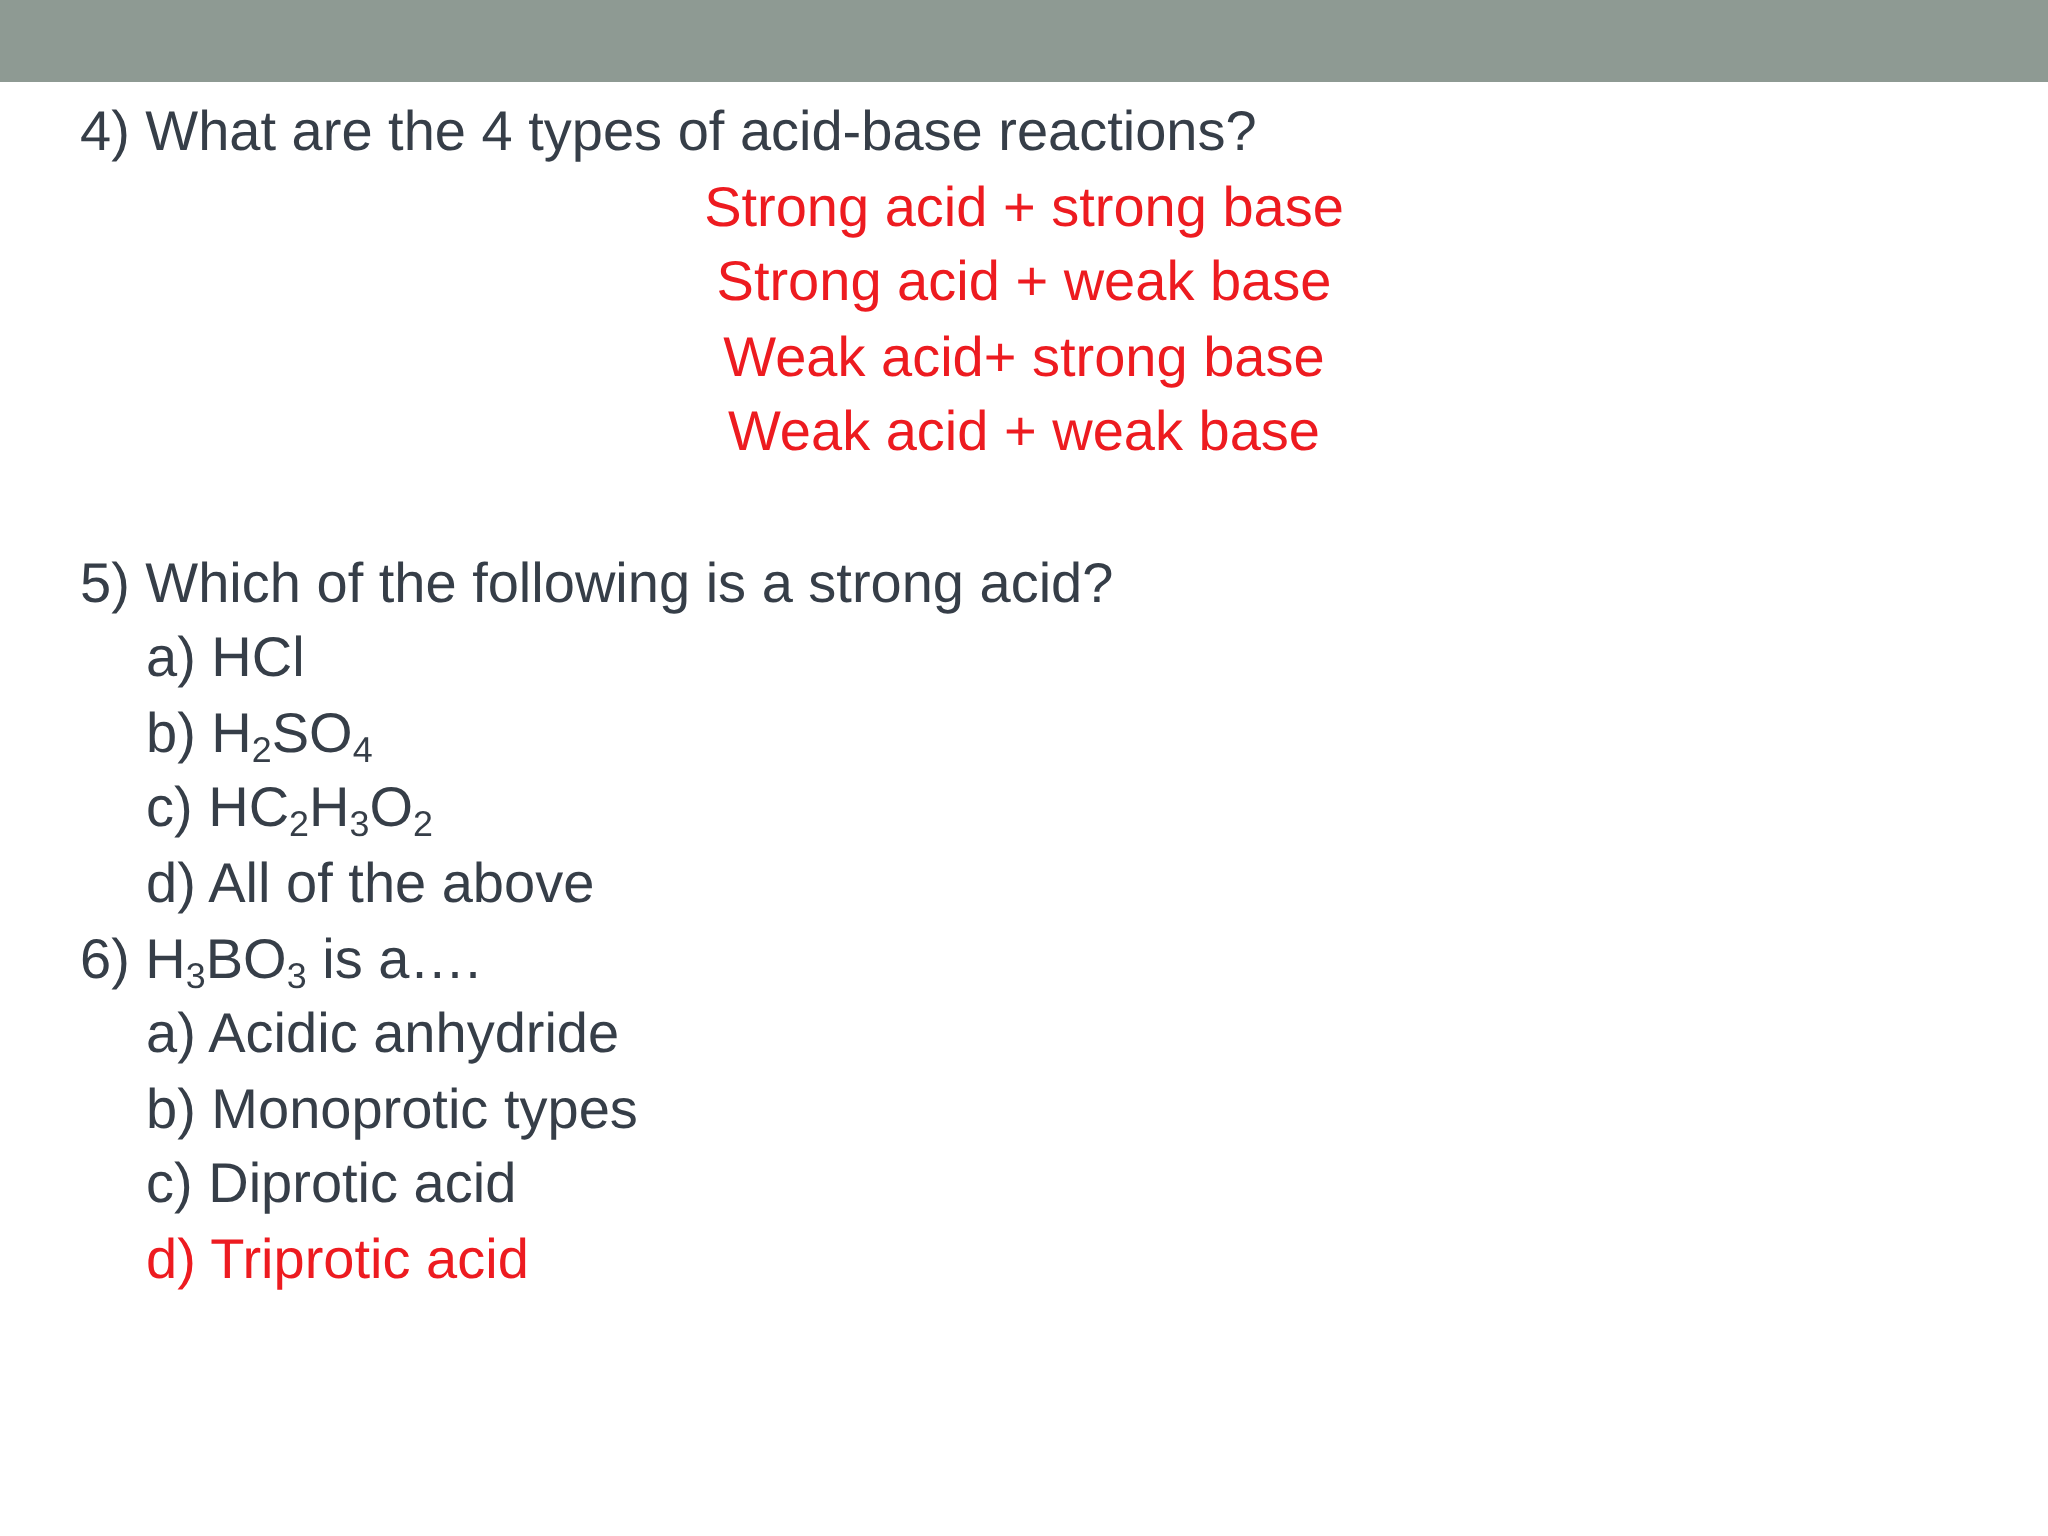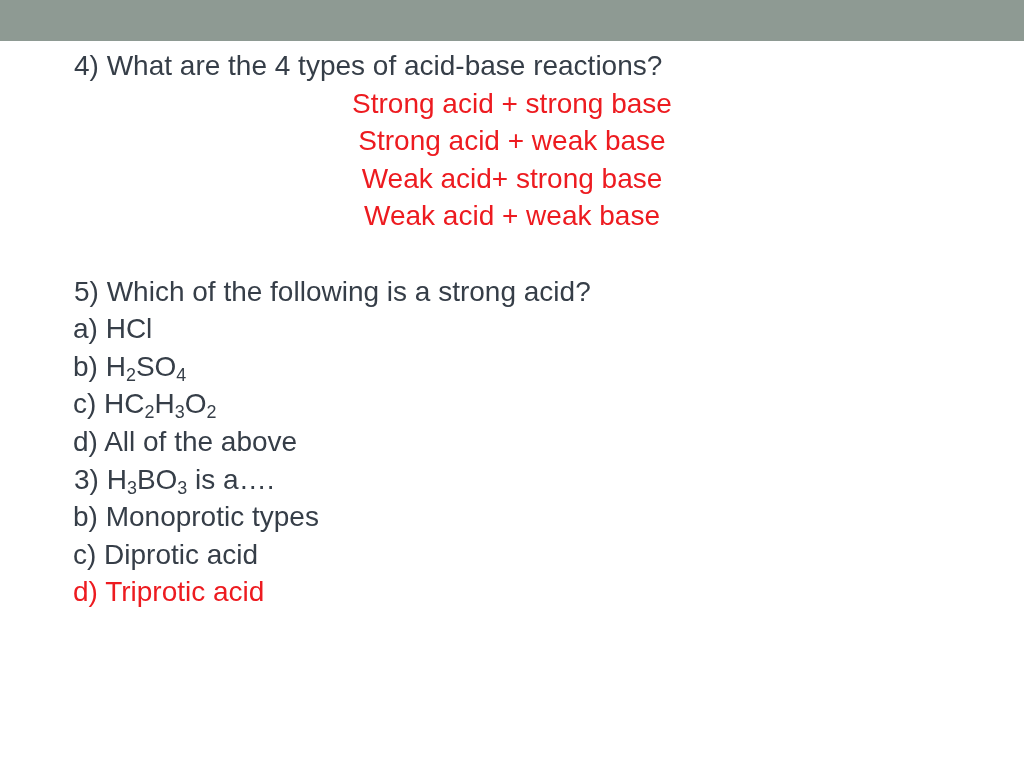--- a/index.html
+++ b/index.html
@@ -29,21 +29,21 @@
     left: 0;
     width: 1024px;
     font-size: 28px;
     line-height: 37.6px;
     color: var(--dark, #363e48);
   }
   .line {
     height: 37.6px;
     white-space: pre;
   }
-  .line.question { padding-left: 74px; }
+  .line.question { padding-left: 40px; }
   .line.option   { padding-left: 73px; }
   .line.centered { text-align: center; padding-left: 0; }
   .line.blank    { height: 37.6px; }
   .line.red      { color: var(--red, #ed1b20); }
   .sub {
     font-size: 0.64em;
     vertical-align: -0.28em;
   }
 </style>
 </head>
@@ -56,18 +56,19 @@
       <div class="line centered red"><span>Strong acid + strong base</span></div>
       <div class="line centered red"><span>Strong acid + weak base</span></div>
       <div class="line centered red"><span>Weak acid+ strong base</span></div>
       <div class="line centered red"><span>Weak acid + weak base</span></div>
       <div class="line blank"></div>
       <div class="line question"><span>5) Which of the following is a strong acid?</span></div>
       <div class="line option"><span>a) HCl</span></div>
       <div class="line option"><span>b) H</span><span class="sub">2</span><span>SO</span><span class="sub">4</span></div>
       <div class="line option"><span>c) HC</span><span class="sub">2</span><span>H</span><span class="sub">3</span><span>O</span><span class="sub">2</span></div>
       <div class="line option"><span>d) All of the above</span></div>
-      <div class="line question"><span>3) H</span><span class="sub">3</span><span>BO</span><span class="sub">3</span><span> is a….</span></div>
+      <div class="line question"><span>6) H</span><span class="sub">3</span><span>BO</span><span class="sub">3</span><span> is a….</span></div>
+      <div class="line option"><span>a) Acidic anhydride</span></div>
       <div class="line option"><span>b) Monoprotic types</span></div>
       <div class="line option"><span>c) Diprotic acid</span></div>
       <div class="line option red"><span>d) Triprotic acid</span></div>
     </div>
 </div>
 
 </body></html>

